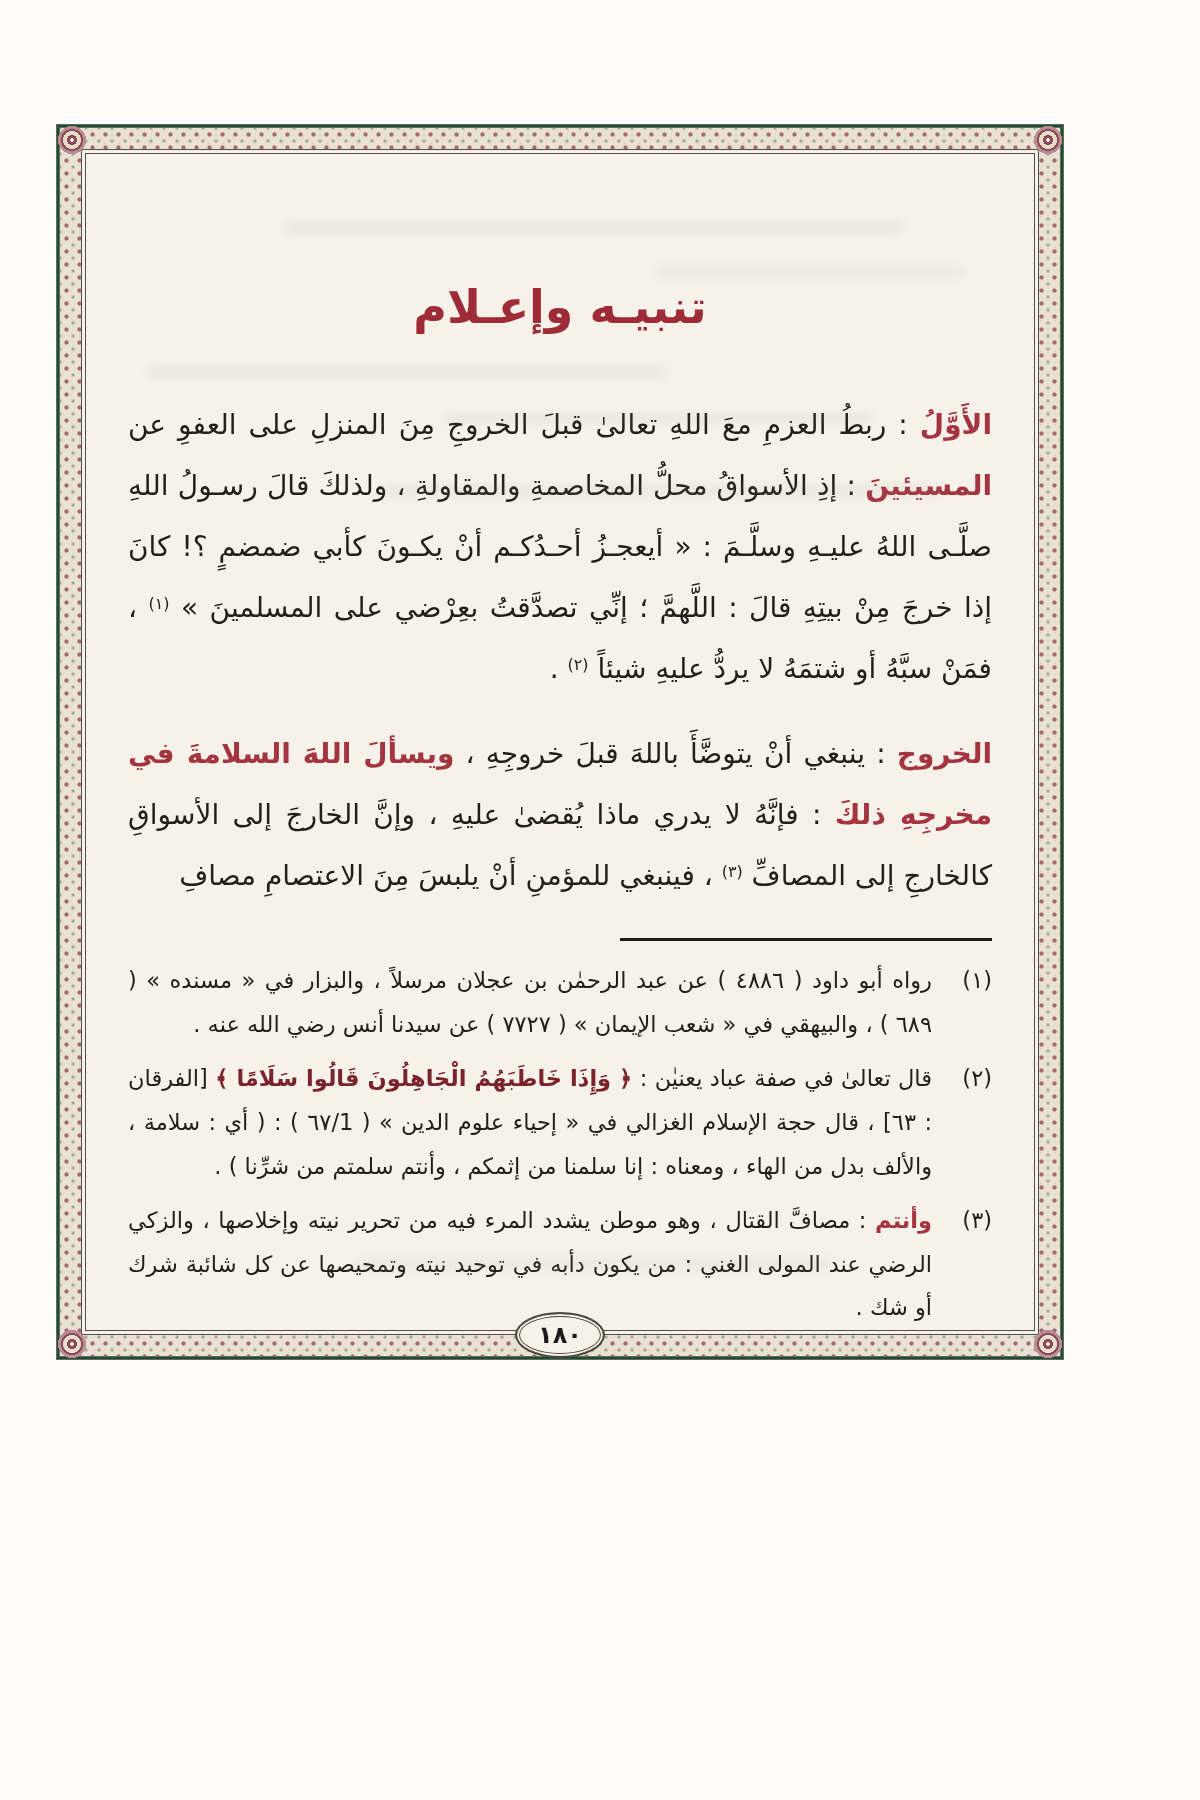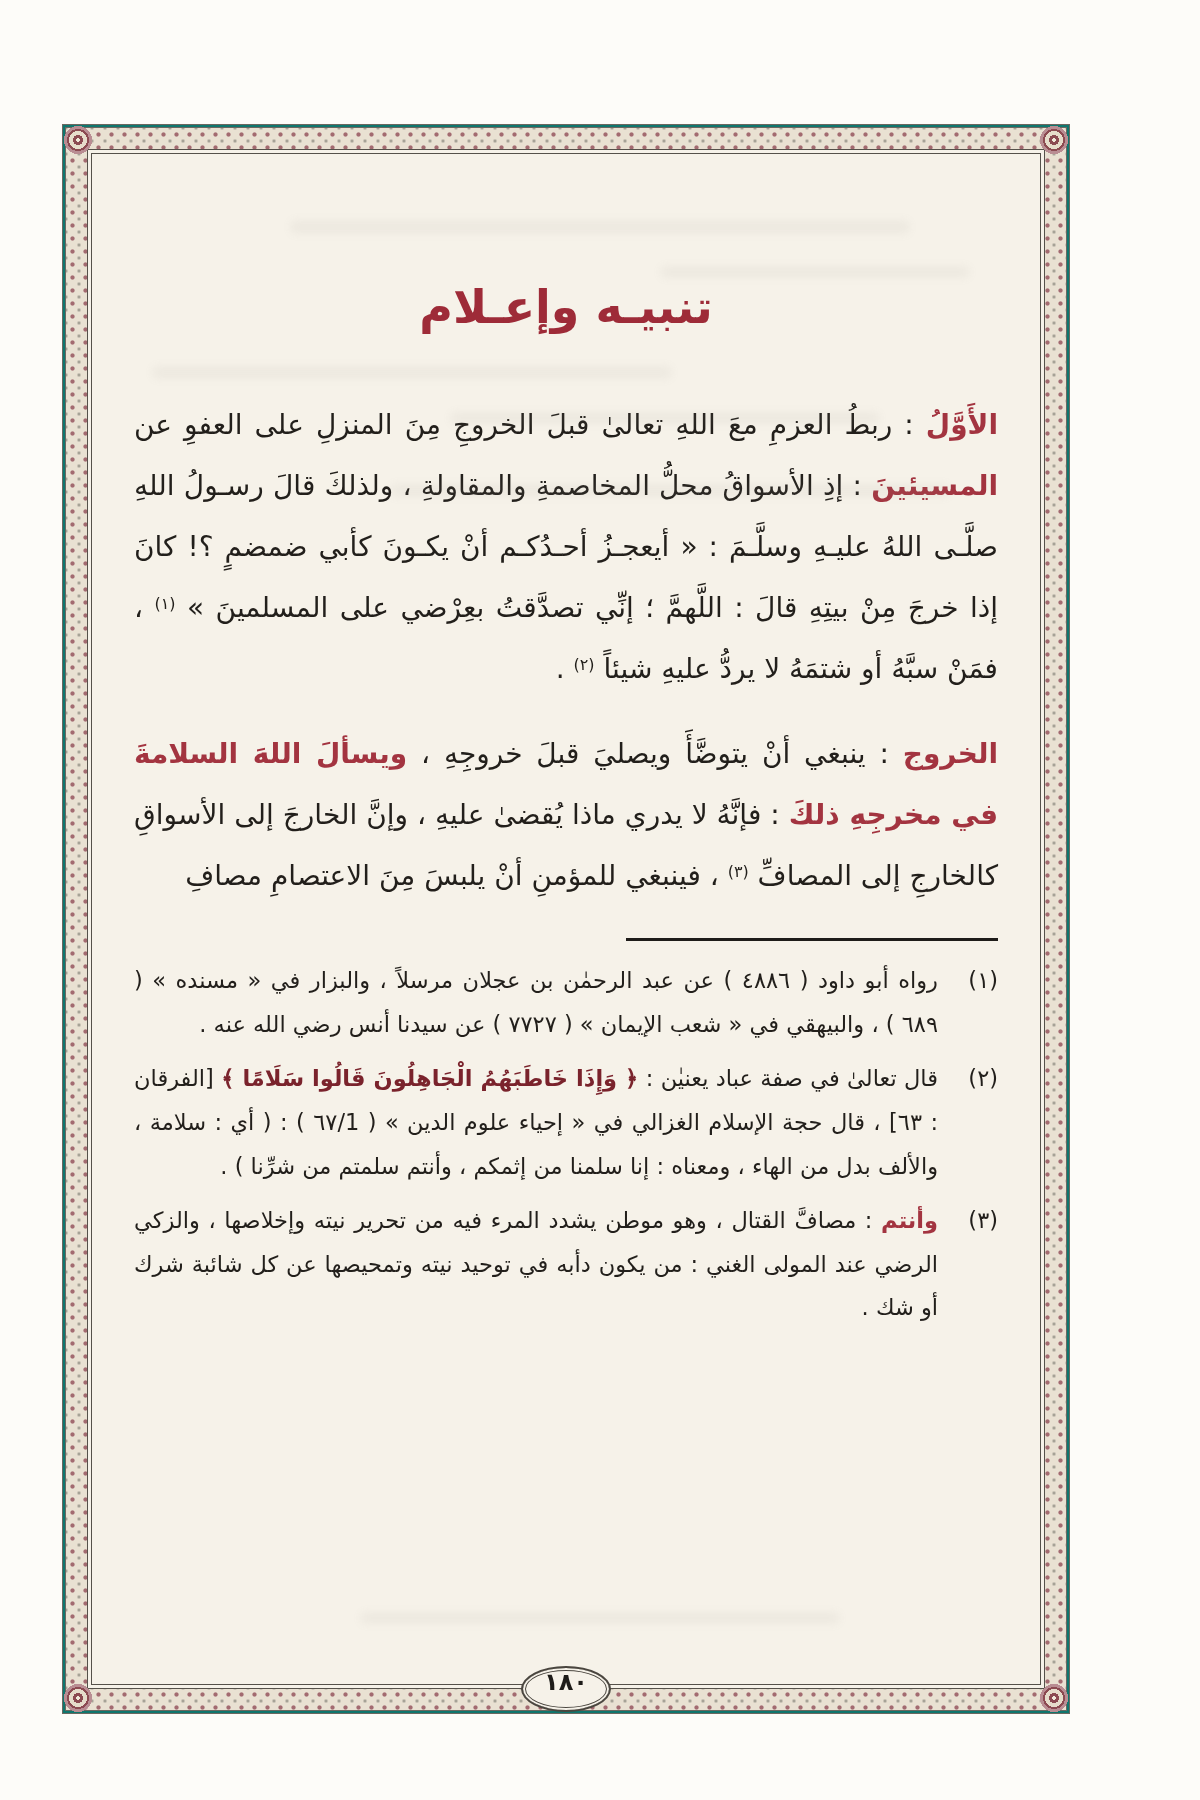--- a/index.html
+++ b/index.html
@@ -3,22 +3,22 @@
 <meta charset="utf-8">
 <style>
   html,body{margin:0;padding:0;}
   body{
     width:1200px;height:1800px;position:relative;
     background:#fdfcf9;
     font-family:"DejaVu Sans",sans-serif;
   }
   
   .frame{
-    position:absolute;left:62px;top:124px;width:1008px;height:1590px;
-    border:1px solid #6b6760;padding:2px;background:#0f766e;box-sizing:border-box;
+    position:absolute;left:56px;top:124px;width:1008px;height:1236px;
+    border:1px solid #6b6760;padding:2px;background:#14532d;box-sizing:border-box;
   }
   .frame-line2{border:1px solid #6b6760;height:100%;box-sizing:border-box;}
   .band{
     height:100%;box-sizing:border-box;padding:21px;position:relative;
     background-color:#e9e1d2;
     background-image:
       radial-gradient(circle, rgba(150,85,95,0.85) 1.6px, rgba(150,85,95,0) 2.6px),
       radial-gradient(circle, rgba(110,110,100,0.6) 1.1px, rgba(110,110,100,0) 2px);
     background-size:13px 13px,13px 13px;
     background-position:0 0,6.5px 6.5px;
@@ -58,21 +58,21 @@
   .fn{display:flex;font-size:22.5px;line-height:1.95;color:#221f1b;margin-top:10px;}
   .fn-marker{flex:0 0 60px;text-align:right;}
   .fn-text{flex:1;text-align:justify;}
   .verse{color:#7a232c;font-weight:bold;}
   
   .cartouche{
     position:absolute;left:50%;bottom:1px;transform:translateX(-50%);
     width:86px;height:42px;background:#f6f2e9;
     border:2px solid #4a463f;border-radius:50%;
     box-shadow:inset 0 0 0 2px #f6f2e9, inset 0 0 0 3px #4a463f;
-    display:flex;justify-content:center;
+    display:flex;align-items:center;justify-content:center;
     font-size:24px;color:#1e1c19;font-weight:bold;z-index:5;
   }
 </style>
 </head>
 <body>
 
 <div class="frame">
   <div class="frame-line2">
     <div class="band">
       <div class="corner tl"></div>
@@ -91,21 +91,21 @@
 
           <div class="title-block">
             <div class="t1">تنبيـه وإعـلام</div>
           </div>
 
           <p class="body-par par1">
             <span class="red">الأَوَّلُ</span><span> : ربطُ العزمِ معَ اللهِ تعالىٰ قبلَ الخروجِ مِنَ المنزلِ على العفوِ عن </span><span class="red">المسيئينَ</span><span> : إذِ الأسواقُ محلُّ المخاصمةِ والمقاولةِ ، ولذلكَ قالَ رسـولُ اللهِ صلَّـى اللهُ عليـهِ وسلَّـمَ : « أيعجـزُ أحـدُكـم أنْ يكـونَ كأبي ضمضمٍ ؟! كانَ إذا خرجَ مِنْ بيتِهِ قالَ : اللَّهمَّ ؛ إنِّي تصدَّقتُ بعِرْضي على المسلمينَ » </span><sup class="ref">(١)</sup><span> ، فمَنْ سبَّهُ أو شتمَهُ لا يردُّ عليهِ شيئاً </span><sup class="ref">(٢)</sup><span> .</span>
           </p>
 
           <p class="body-par par2">
-            <span class="red">الخروج</span><span> : ينبغي أنْ يتوضَّأَ ويصليَ قبلَ خروجِهِ ، </span><span class="red">ويسألَ اللهَ السلامةَ في مخرجِهِ ذلكَ</span><span> : فإنَّهُ لا يدري ماذا يُقضىٰ عليهِ ، وإنَّ الخارجَ إلى الأسواقِ كالخارجِ إلى المصافِّ </span><sup class="ref">(٣)</sup><span> ، فينبغي للمؤمنِ أنْ يلبسَ مِنَ الاعتصامِ مصافِ</span>
+            <span class="red">الخروج</span><span> : ينبغي أنْ يتوضَّأَ باللهَ قبلَ خروجِهِ ، </span><span class="red">ويسألَ اللهَ السلامةَ في مخرجِهِ ذلكَ</span><span> : فإنَّهُ لا يدري ماذا يُقضىٰ عليهِ ، وإنَّ الخارجَ إلى الأسواقِ كالخارجِ إلى المصافِّ </span><sup class="ref">(٣)</sup><span> ، فينبغي للمؤمنِ أنْ يلبسَ مِنَ الاعتصامِ مصافِ</span>
           </p>
 
           <div class="fn-sep"></div>
 
           <div class="footnotes">
             <div class="fn">
               <span class="fn-marker">(١)</span>
               <span class="fn-text">رواه أبو داود ( ٤٨٨٦ ) عن عبد الرحمٰن بن عجلان مرسلاً ، والبزار في « مسنده » ( ٦٨٩ ) ، والبيهقي في « شعب الإيمان » ( ٧٧٢٧ ) عن سيدنا أنس رضي الله عنه .</span>
             </div>
             <div class="fn">

